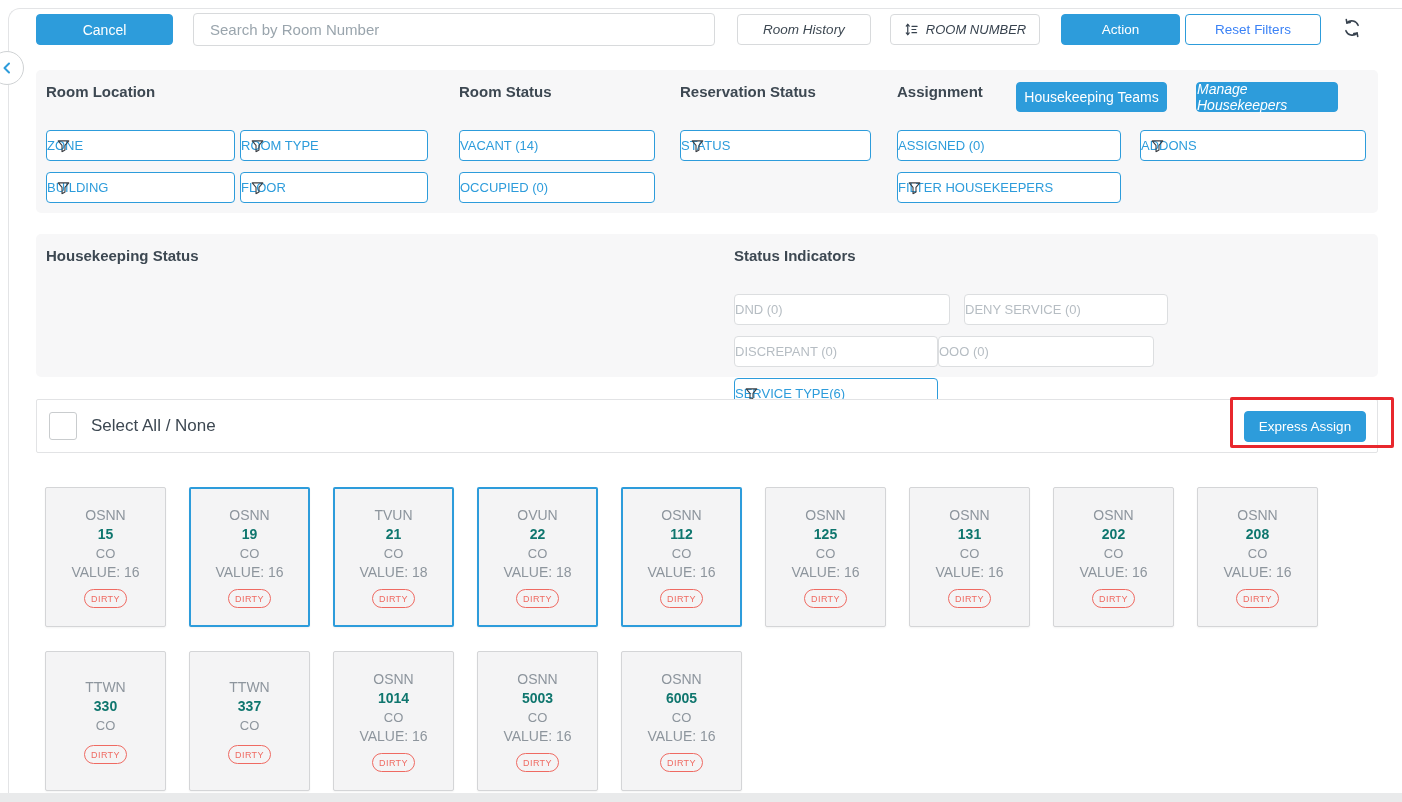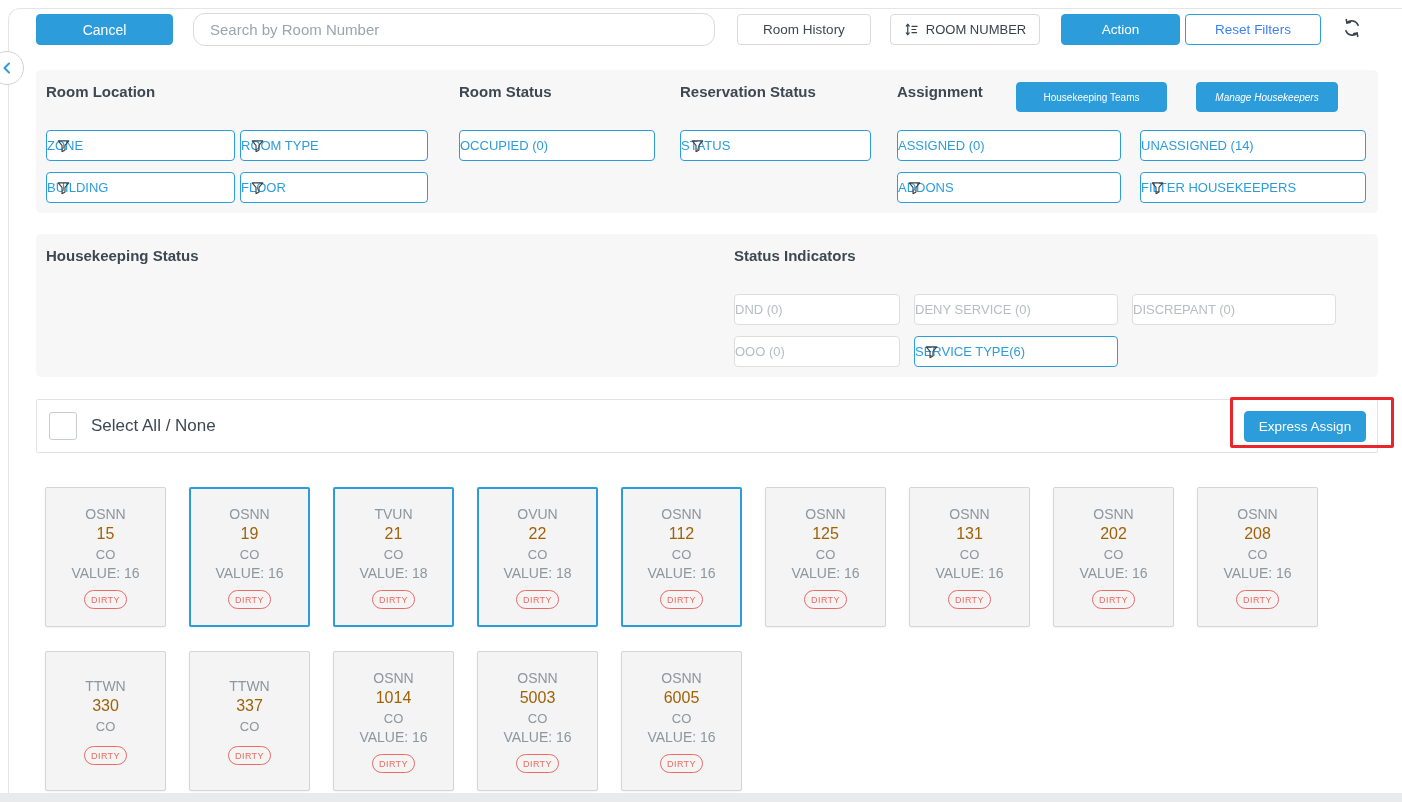--- a/index.html
+++ b/index.html
@@ -18,66 +18,66 @@
   }
   .collapse-btn {
     position:absolute; left:-10px; top:51px; width:34px; height:34px;
     border-radius:50%; background:#fff; border:1px solid #cfd2d4; z-index:4;
     display:flex; align-items:center; justify-content:center;
   }
   
   .tb { position:absolute; display:flex; align-items:center; justify-content:center;
         border-radius:4px; font-size:13.5px; }
   .btn-filled { background:#2d9cdb; border:1px solid #2d9cdb; color:#fff; }
-  .btn-plain  { background:#fff; border:1px solid #d8dadc; color:#3d4852; }
+  .btn-plain  { background:#fff; border:1px solid #d8dadc; color:#3d4852;font-style:italic; }
   .btn-blue-outline { background:#fff; border:1px solid #2d9cdb; color:#3b82f6; }
   .btn-cancel { left:36px; top:14px; width:137px; height:31px; font-size:14px; }
   .search-input {
     position:absolute; left:193px; top:13px; width:522px; height:33px;
-    border:1px solid #d8dadc; border-radius:12px; padding:0 16px;
+    border:1px solid #d8dadc; border-radius:4px; padding:0 16px;
     font-size:15px; color:#3d4852; outline:none;
     font-family:"Liberation Sans","DejaVu Sans",sans-serif;
   }
   .search-input::placeholder { color:#9aa5ad; }
   .btn-history { left:737px; top:14px; width:134px; height:31px; }
   .btn-sort    { left:890px; top:14px; width:150px; height:31px; gap:7px; font-size:13px; color:#37424e; }
   .btn-action  { left:1061px; top:14px; width:119px; height:31px; }
   .btn-reset   { left:1185px; top:14px; width:136px; height:31px; }
   .refresh-wrap{ position:absolute; left:1341px; top:17px; width:22px; height:22px;
                  display:flex; align-items:center; justify-content:center; }
   
   .panel { position:absolute; left:36px; width:1342px; height:143px;
            background:#f7f7f8; border-radius:5px; }
   .panel-1 { top:70px; }
   .panel-2 { top:234px; }
   .sec-title { position:absolute; top:13px; font-size:15px; font-weight:700; color:#3d4852; }
   .t-loc{left:10px} .t-rs{left:423px} .t-resv{left:644px} .t-asgn{left:861px}
   .t-hk{left:10px}  .t-ind{left:698px}
   .hdr-btn { position:absolute; top:12px; height:30px; display:flex; align-items:center;
-             justify-content:center; border-radius:4px; font-size:10px; }
+             justify-content:center; border-radius:4px; font-size:14px; }
   .btn-hkteams { left:980px; width:151px; }
   .btn-manage  { left:1160px; width:142px;font-style:italic; }
   .grp { position:absolute; top:60px; display:flex; flex-wrap:wrap; align-content:flex-start; }
   .fbtn { height:31px; margin:0 5px 11px 0; display:flex; align-items:center;
           justify-content:flex-start; border-radius:4px; font-size:13px; position:relative; }
   .fbtn .funnel { position:absolute; left:10px; top:50%; transform:translateY(-50%);
                   display:flex; align-items:center; }
   .v-outline  { background:#fff; border:1px solid #2d9cdb; color:#2d9cdb; }
   .v-filled   { background:#2d9cdb; border:1px solid #2d9cdb; color:#fff; }
   .v-disabled { background:#fff; border:1px solid #dcdee0; color:#b6bdc3; }
   .grp-loc  { left:10px;  width:400px; }
   .grp-loc .fbtn { width:189px; } .grp-loc .fbtn:nth-child(even){ width:188px; margin-right:0; }
   .grp-rs   { left:423px; width:210px; } .grp-rs .fbtn{ width:196px; }
   .grp-resv { left:644px; width:210px; } .grp-resv .fbtn{ width:191px; }
   .grp-asgn { left:861px; width:480px; }
   .grp-asgn .fbtn { width:224px; margin-right:19px; }
   .grp-asgn .fbtn:nth-child(even){ width:226px; margin-right:0; }
   .grp-hk   { left:10px; width:650px; } .grp-hk .fbtn{ width:205px; margin-right:10px; }
   .grp-ind  { left:698px; width:640px; }
-  .grp-ind .fbtn { width:166px; margin-right:14px; }
+  .grp-ind .fbtn { width:216px; margin-right:14px; }
   .grp-ind .fbtn:nth-child(2),.grp-ind .fbtn:nth-child(3),.grp-ind .fbtn:nth-child(5){ width:204px; }
   .grp-ind .fbtn:nth-child(3){ margin-right:0; }
   
   .selbar { position:absolute; left:36px; top:399px; width:1342px; height:54px;
             background:#fff; border:1px solid #e2e3e5; border-radius:2px; }
   .checkbox { position:absolute; left:12px; top:12px; width:28px; height:28px;
               border:1px solid #c9ccce; border-radius:3px; background:#fff; }
   .sel-label { position:absolute; left:54px; top:50%; transform:translateY(-50%);
                font-size:17px; color:#3d4852; }
   .btn-express { position:absolute; left:1207px; top:11px; width:122px; height:31px;
@@ -87,21 +87,21 @@
              border:3px solid #e8272d; border-radius:2px; z-index:6; pointer-events:none; }
   
   .room-grid { position:absolute; left:45px; top:487px; width:1300px;
                display:flex; flex-wrap:wrap; align-content:flex-start; }
   .card { width:121px; height:140px; margin:0 23px 24px 0;
           background:#f4f4f5; border:1px solid #d4d5d7; border-radius:2px;
           display:flex; flex-direction:column; align-items:center; justify-content:center;
           box-shadow:0 1px 2px rgba(0,0,0,.05); text-align:center; }
   .card.selected { border:2px solid #2d9cdb; }
   .rtype { font-size:14px; color:#8d959d; margin-bottom:3px; }
-  .rnum  { font-size:16px; font-weight:400; color:#a16207; margin-bottom:4px; }
+  .rnum  { font-size:14px; font-weight:700; color:#0f766e; margin-bottom:4px; }
   .rco   { font-size:13px; color:#8d959d; margin-bottom:3px; }
   .rval  { font-size:14px; color:#8d959d; }
   .rbadge{ margin-top:9px; border:1.5px solid #ef6a62; color:#ef6a62; border-radius:11px;
            font-size:9px; padding:4px 6px 3px; letter-spacing:.4px; background:transparent; }
   .bottom-strip { position:absolute; left:0; top:793px; width:1402px; height:9px; background:#e9eaeb; }
 </style>
 </head>
 <body>
 
 <div class="frame"></div>
@@ -187,39 +187,39 @@
         <span class="funnel">
           <svg width="13" height="13" viewBox="0 0 14 14" fill="none" stroke="#3b3f44" stroke-width="1.2" stroke-linejoin="round">
             <path d="M1.3 1.5 h11.4 L8.6 6.4 v4.8 l-3.2 1.9 V6.4 Z"></path>
           </svg>
         </span>
         <span>FLOOR</span>
       </div>
     </div>
   <div class="grp grp-rs">
       <div class="fbtn v-outline">
+        <span>VACANT (14)</span>
+      </div>
+      <div class="fbtn v-outline">
         <span>OCCUPIED (0)</span>
       </div>
     </div>
   <div class="grp grp-resv">
       <div class="fbtn v-outline">
         <span class="funnel">
           <svg width="13" height="13" viewBox="0 0 14 14" fill="none" stroke="#3b3f44" stroke-width="1.2" stroke-linejoin="round">
             <path d="M1.3 1.5 h11.4 L8.6 6.4 v4.8 l-3.2 1.9 V6.4 Z"></path>
           </svg>
         </span>
         <span>STATUS</span>
       </div>
     </div>
   <div class="grp grp-asgn">
       <div class="fbtn v-outline">
         <span>ASSIGNED (0)</span>
-      </div>
-      <div class="fbtn v-outline">
-        <span>UNASSIGNED (14)</span>
       </div>
       <div class="fbtn v-outline">
         <span class="funnel">
           <svg width="13" height="13" viewBox="0 0 14 14" fill="none" stroke="#3b3f44" stroke-width="1.2" stroke-linejoin="round">
             <path d="M1.3 1.5 h11.4 L8.6 6.4 v4.8 l-3.2 1.9 V6.4 Z"></path>
           </svg>
         </span>
         <span>ADDONS</span>
       </div>
       <div class="fbtn v-outline">

